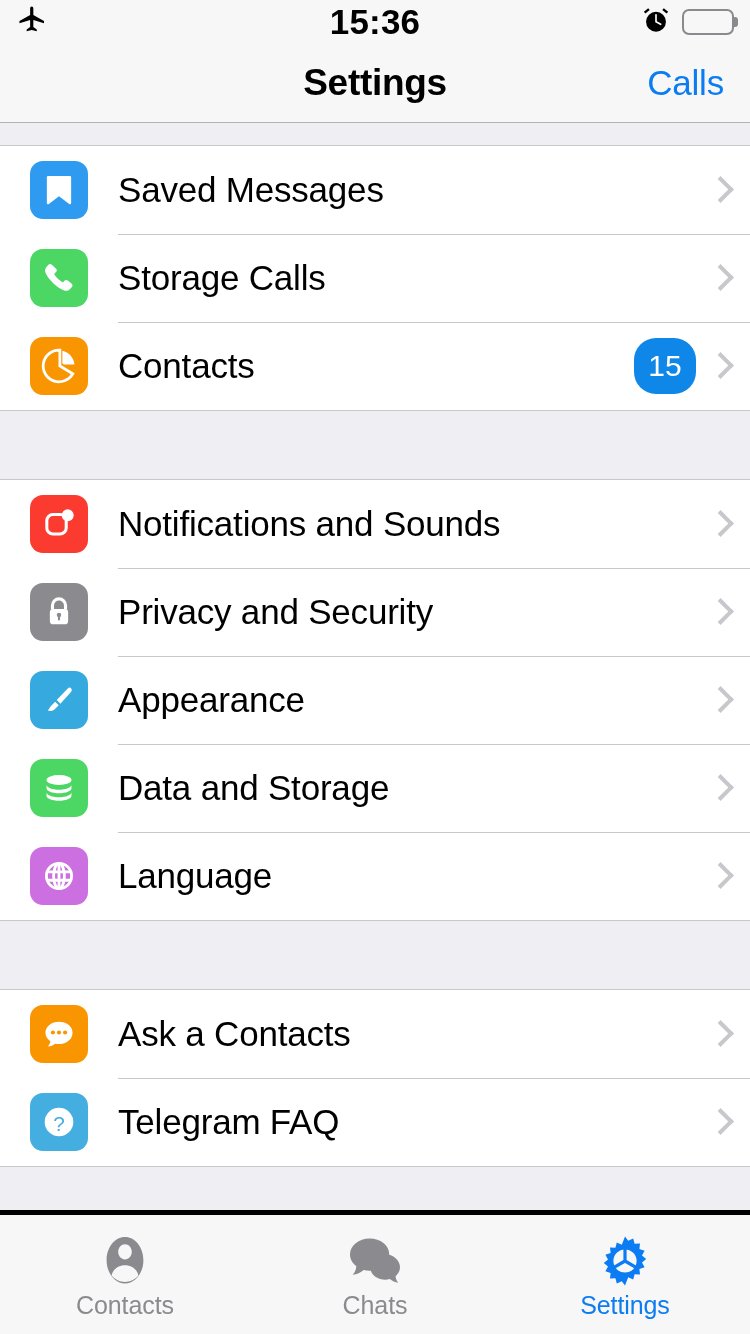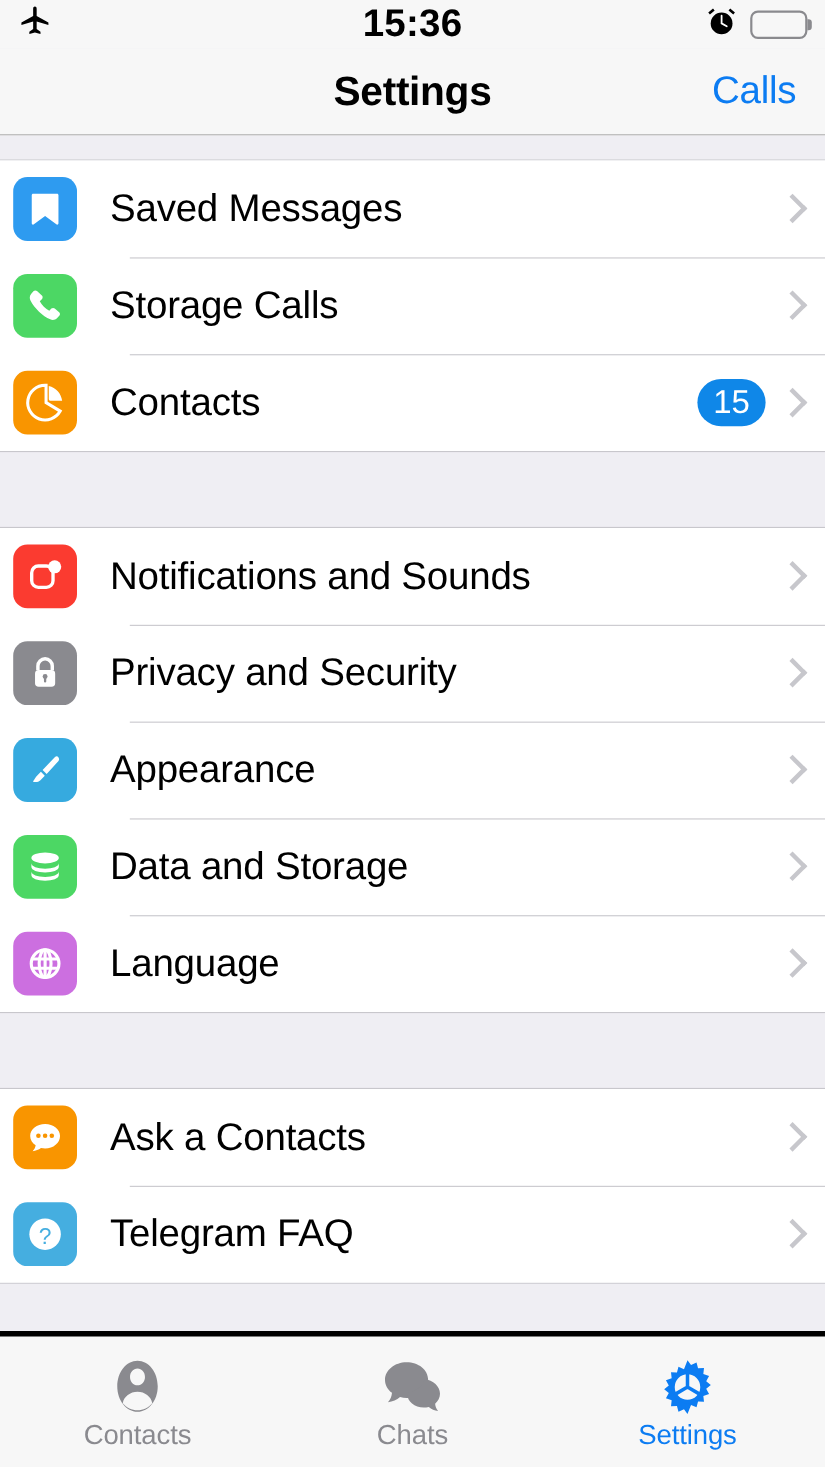--- a/index.html
+++ b/index.html
@@ -67,21 +67,21 @@
   .spacer.mid    { height:70px; border-top:1px solid #C8C7CC; border-bottom:1px solid #C8C7CC; }
   .spacer.bottom { height:62px; border-top:1px solid #C8C7CC; }
 
   .group { background:#FFFFFF; }
 
   .row {
     position:relative;
     height:88px;
     display:flex; align-items:center;
     background:#FFFFFF;
-    padding-left:12px;
+    padding-left:30px;
   }
   .row + .row::before {
     content:"";
     position:absolute; left:118px; top:0; right:0;
     height:1px; background:#C8C7CC;
   }
 
   .row-icon {
     width:58px; height:58px;
     border-radius:13px;
@@ -97,21 +97,21 @@
     letter-spacing:-0.2px;
     white-space:nowrap;
   }
 
   .row-right {
     position:absolute; right:24px; top:50%; transform:translateY(-50%);
     display:flex; align-items:center; gap:14px;
   }
   .row-value { font-size:35px; color:#8E8E93; letter-spacing:-0.2px; }
   .badge {
-    min-width:62px; height:43px;
+    min-width:62px; height:56px;
     background:#0f87e8; border-radius:22px;
     display:flex; align-items:center; justify-content:center;
     color:#fff; font-size:30px; padding:0 14px;
   }
   .chevron {
     width:16px; height:28px; flex:0 0 16px;
     position:relative;
   }
   .chevron::before {
     content:""; position:absolute; left:1px; top:4px;

